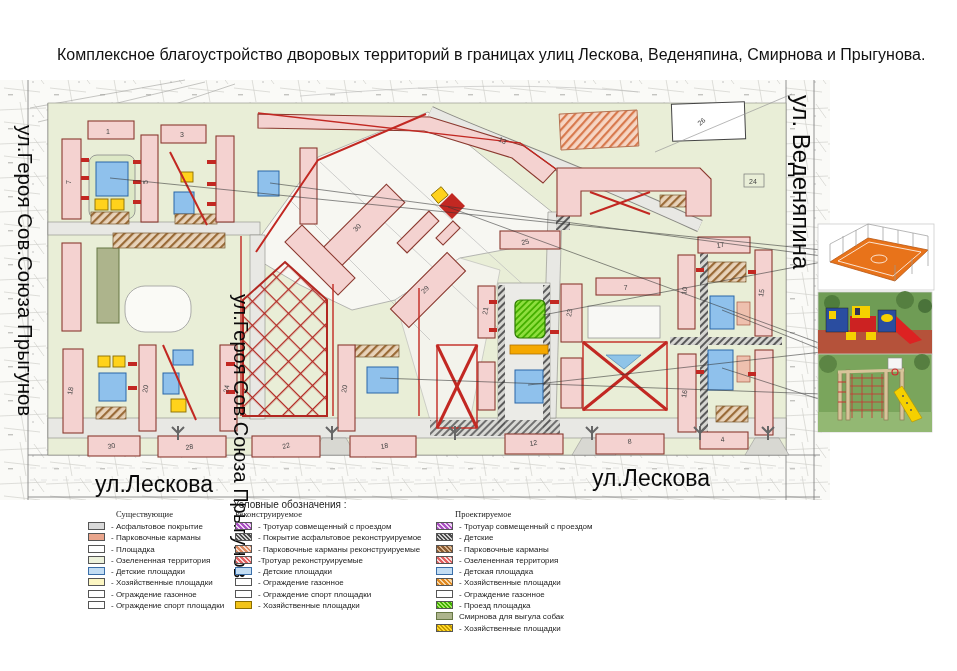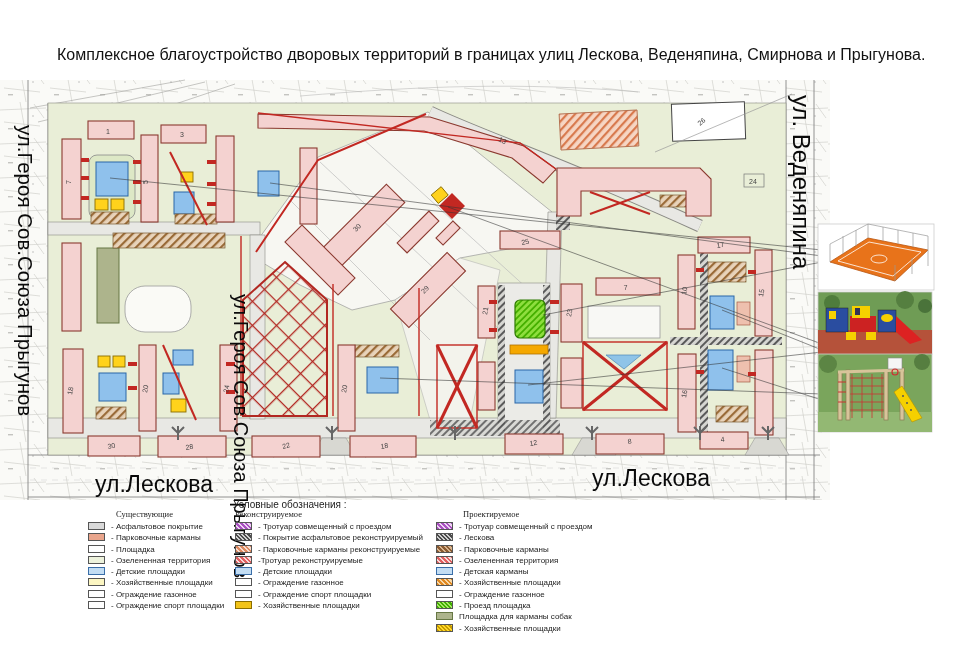--- a/index.html
+++ b/index.html
@@ -23,21 +23,21 @@
   .sw-olive{background:#adb48c;border-color:#667744}
   .sw-hpurple{background:repeating-linear-gradient(45deg,#a94fc0 0 1.5px,#eed4f4 1.5px 3.5px)}
   .sw-hdark{background:repeating-linear-gradient(45deg,#4a4a4a 0 1.5px,#cfcfcf 1.5px 3px)}
   .sw-hsalmon{background:repeating-linear-gradient(45deg,#dd8a60 0 1.5px,#f8ddd0 1.5px 3.5px)}
   .sw-hred{background:repeating-linear-gradient(45deg,#e06060 0 1.5px,#fadada 1.5px 3.5px)}
   .sw-hbrown{background:repeating-linear-gradient(45deg,#8a5a30 0 1.5px,#d8b48e 1.5px 3.5px)}
   .sw-horange{background:repeating-linear-gradient(45deg,#e08820 0 1.5px,#f8d8a8 1.5px 3.5px)}
   .sw-hgreen{background:repeating-linear-gradient(45deg,#3fae00 0 1.5px,#a8e668 1.5px 3px)}
   .sw-hgold{background:repeating-linear-gradient(45deg,#c79a00 0 1.5px,#ffd929 1.5px 3px)}
   .c1{left:88px} .c2{left:235px} .c3{left:436px}
-  .c1 .lg-col-title{margin-left:28px} .c2 .lg-col-title{} .c3 .lg-col-title{margin-left:27px}
+  .c1 .lg-col-title{margin-left:28px} .c2 .lg-col-title{} .c3 .lg-col-title{margin-left:19px}
   svg text{font-family:"Liberation Sans",sans-serif;}
   .bnum{font-size:7px;fill:#444;}
   .street-lbl{font-size:21px;fill:#0a0a0a;}
 </style>
 </head>
 <body>
 
 <div id="page">
 
   <div id="plan-title">Комплексное благоустройство дворовых территорий в границах улиц Лескова, Веденяпина, Смирнова и Прыгунова.</div>
@@ -442,21 +442,21 @@
     </div>
 
     <div class="lg-col c2">
       <div class="lg-col-title">Реконструируемое</div>
       <div class="lg-row">
           <span class="sw sw-hpurple"></span>
           <span>- Тротуар совмещенный с проездом</span>
         </div>
       <div class="lg-row">
           <span class="sw sw-hdark"></span>
-          <span>- Покрытие асфальтовое реконструируемый</span>
+          <span>- Покрытие асфальтовое реконструируемое</span>
         </div>
       <div class="lg-row">
           <span class="sw sw-hsalmon"></span>
           <span>- Парковочные карманы реконструируемые</span>
         </div>
       <div class="lg-row">
           <span class="sw sw-hred"></span>
           <span>-Тротуар реконструируемые</span>
         </div>
       <div class="lg-row">
@@ -478,49 +478,49 @@
     </div>
 
     <div class="lg-col c3">
       <div class="lg-col-title">Проектируемое</div>
       <div class="lg-row">
           <span class="sw sw-hpurple"></span>
           <span>- Тротуар совмещенный с проездом</span>
         </div>
       <div class="lg-row">
           <span class="sw sw-hdark"></span>
-          <span>- Лескова</span>
+          <span>- Детские</span>
         </div>
       <div class="lg-row">
           <span class="sw sw-hbrown"></span>
           <span>- Парковочные карманы</span>
         </div>
       <div class="lg-row">
           <span class="sw sw-hred"></span>
           <span>- Озелененная территория</span>
         </div>
       <div class="lg-row">
           <span class="sw sw-lblue"></span>
-          <span>- Детская карманы</span>
+          <span>- Детская площадка</span>
         </div>
       <div class="lg-row">
           <span class="sw sw-horange"></span>
           <span>- Хозяйственные площадки</span>
         </div>
       <div class="lg-row">
           <span class="sw sw-white"></span>
           <span>- Ограждение газонное</span>
         </div>
       <div class="lg-row">
           <span class="sw sw-hgreen"></span>
           <span>- Проезд площадка</span>
         </div>
       <div class="lg-row">
           <span class="sw sw-olive"></span>
-          <span>Площадка для карманы собак</span>
+          <span>Смирнова для выгула собак</span>
         </div>
       <div class="lg-row">
           <span class="sw sw-hgold"></span>
           <span>- Хозяйственные площадки</span>
         </div>
     </div>
   </div>
 
 </div>
 

